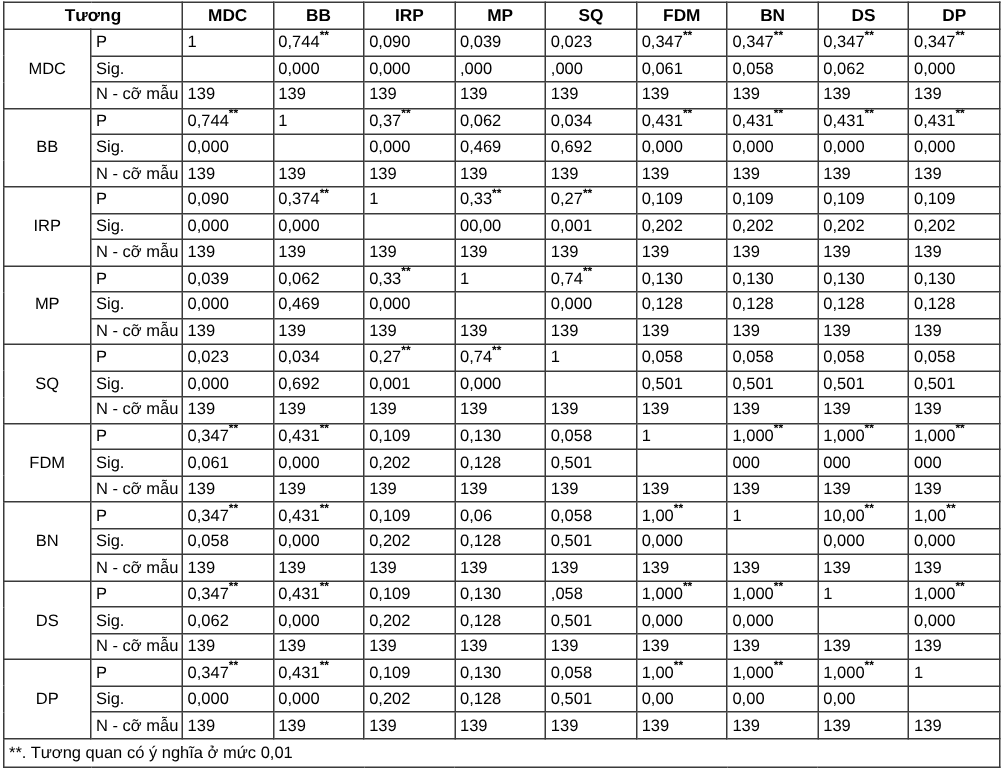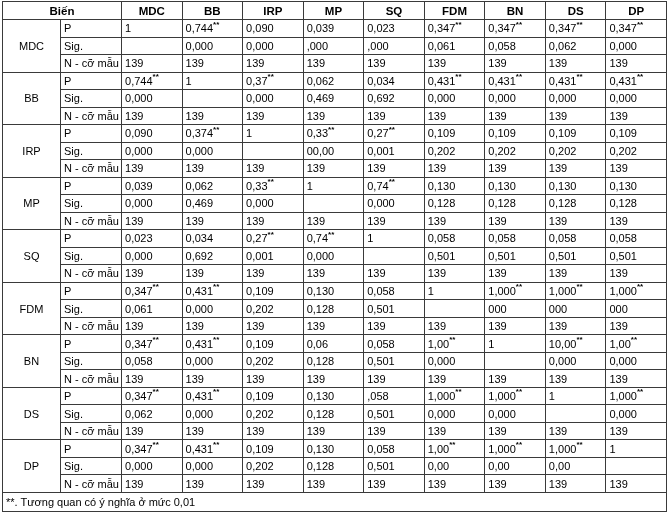--- a/index.html
+++ b/index.html
@@ -69,21 +69,21 @@
 <body>
 
 <div class="page">
   <table class="corr" id="corr-table">
     <colgroup>
       <col style="width:58px">
       <col style="width:61px">
     </colgroup>
     <thead>
         <tr>
-          <th colspan="2">Biến</th>
+          <th colspan="2">Tương</th>
           <th>MDC</th>
           <th>BB</th>
           <th>IRP</th>
           <th>MP</th>
           <th>SQ</th>
           <th>FDM</th>
           <th>BN</th>
           <th>DS</th>
           <th>DP</th>
         </tr>

